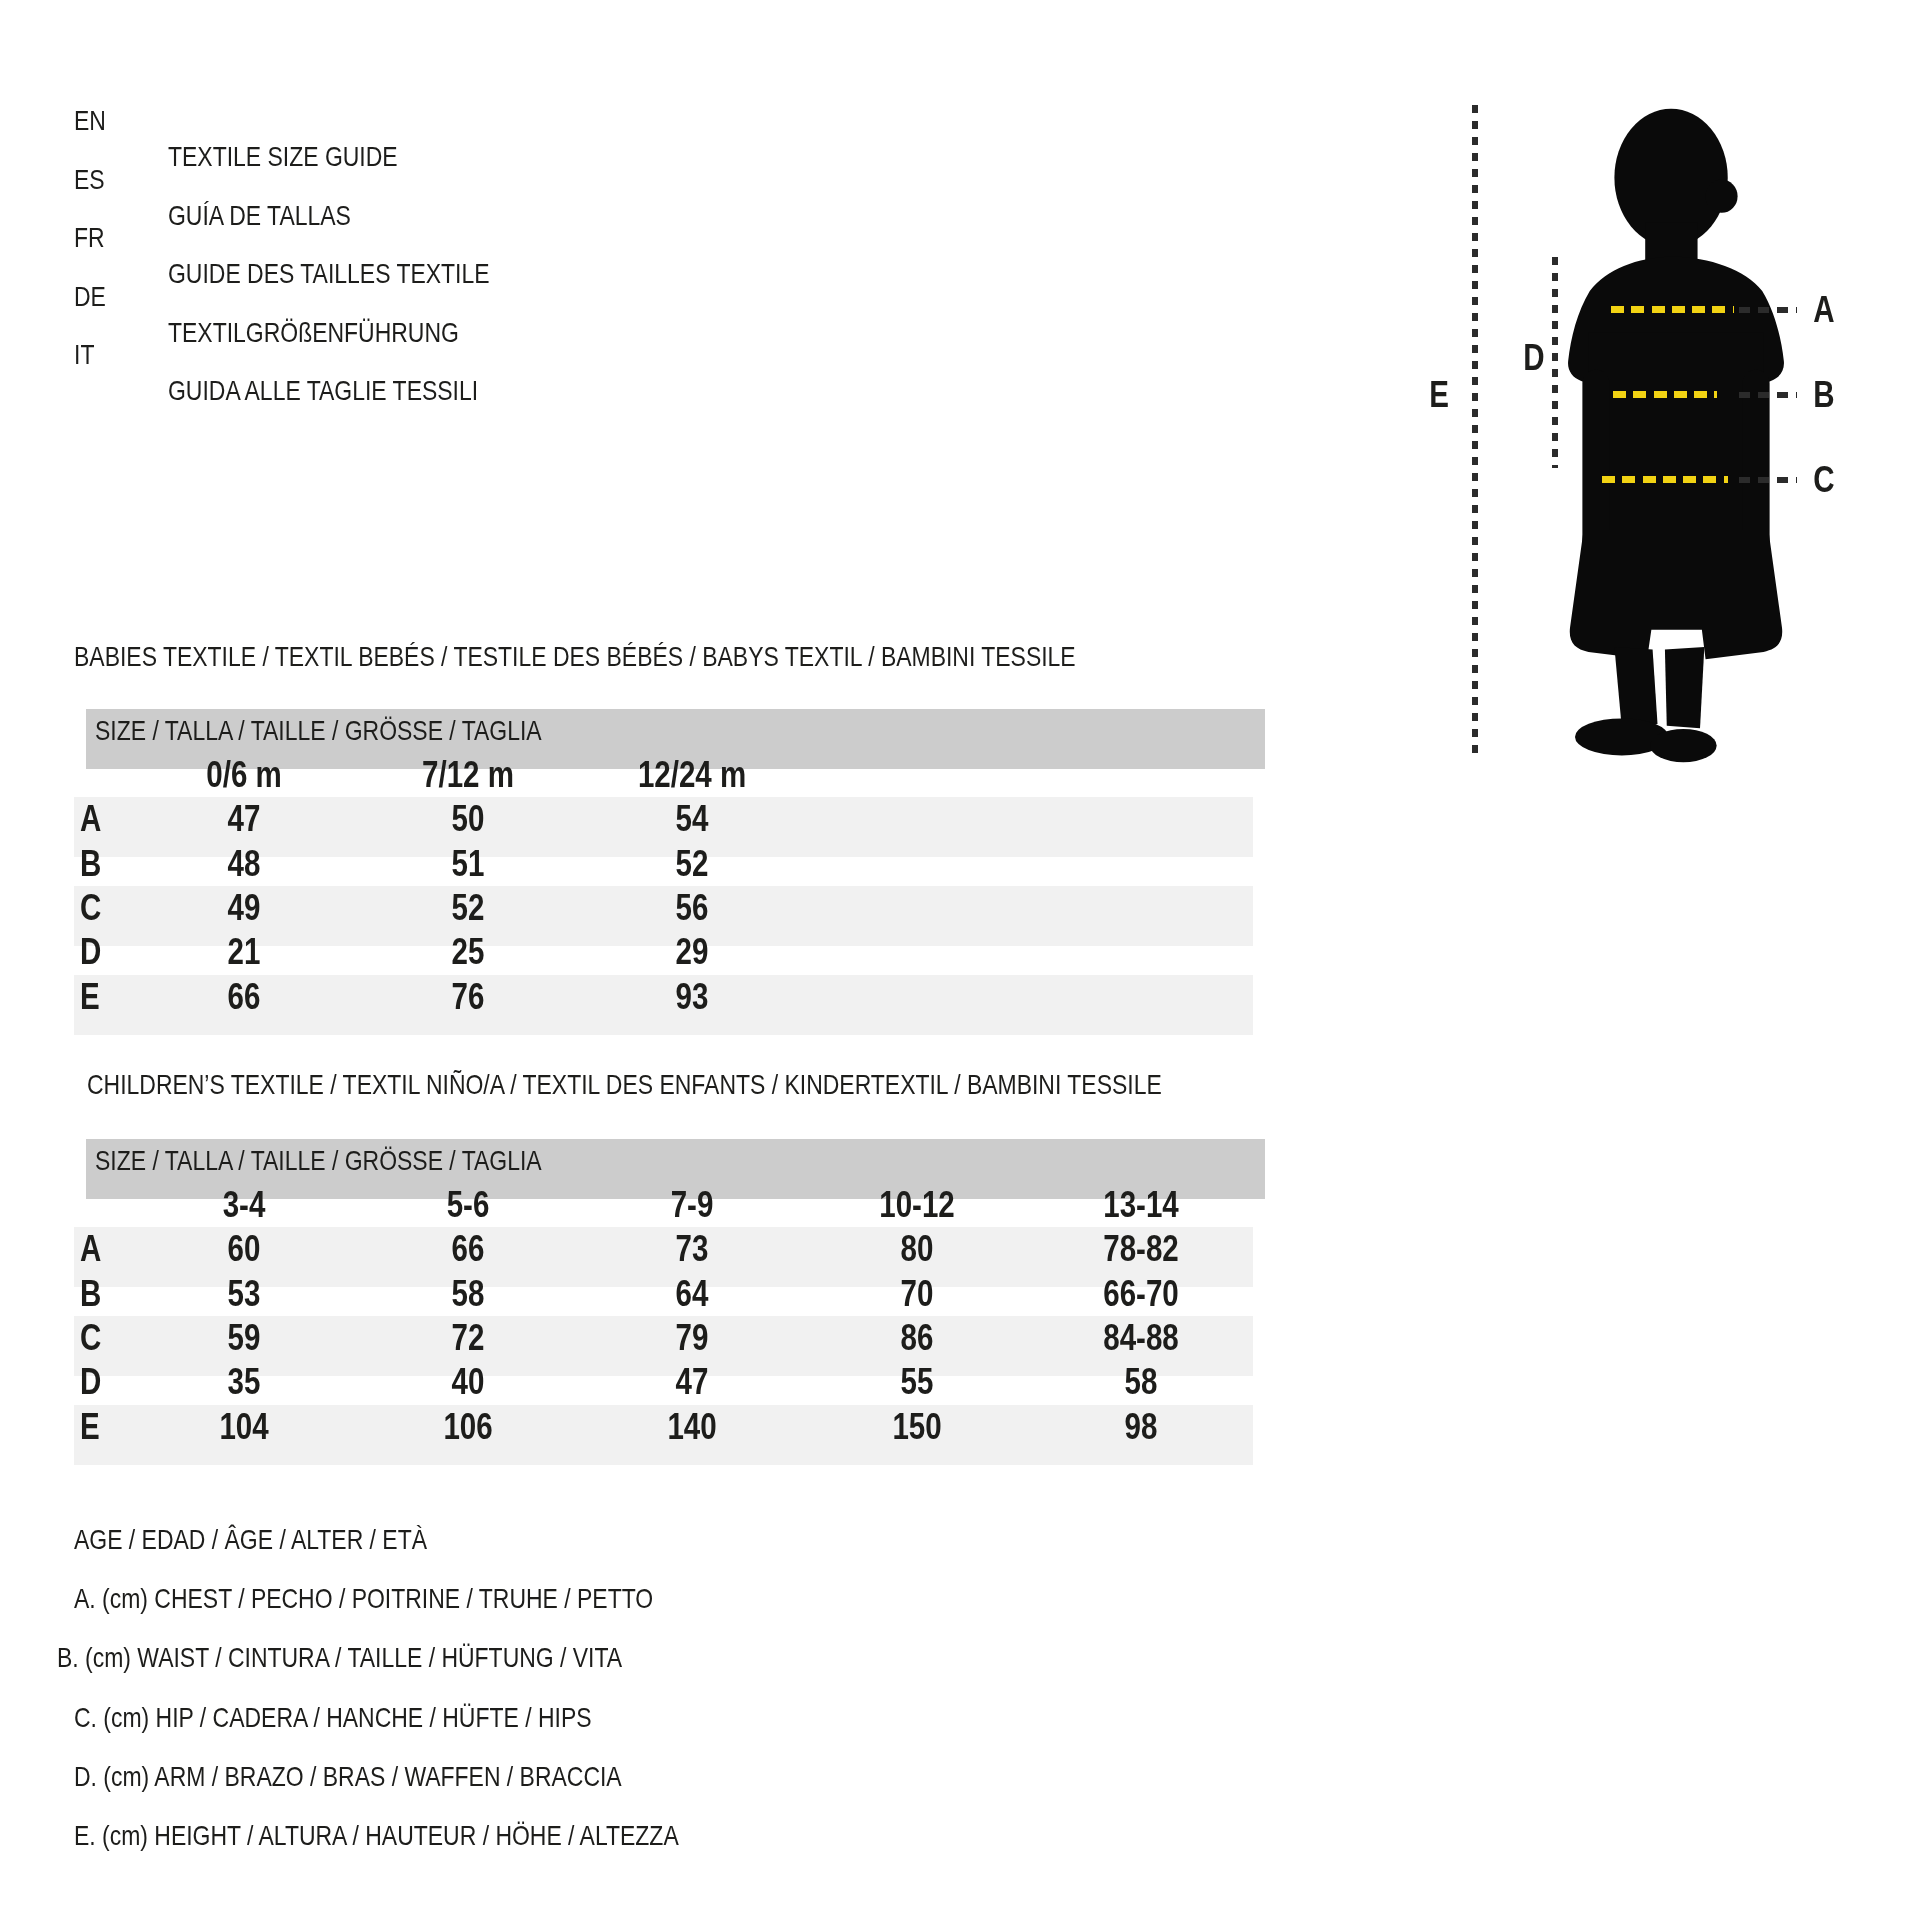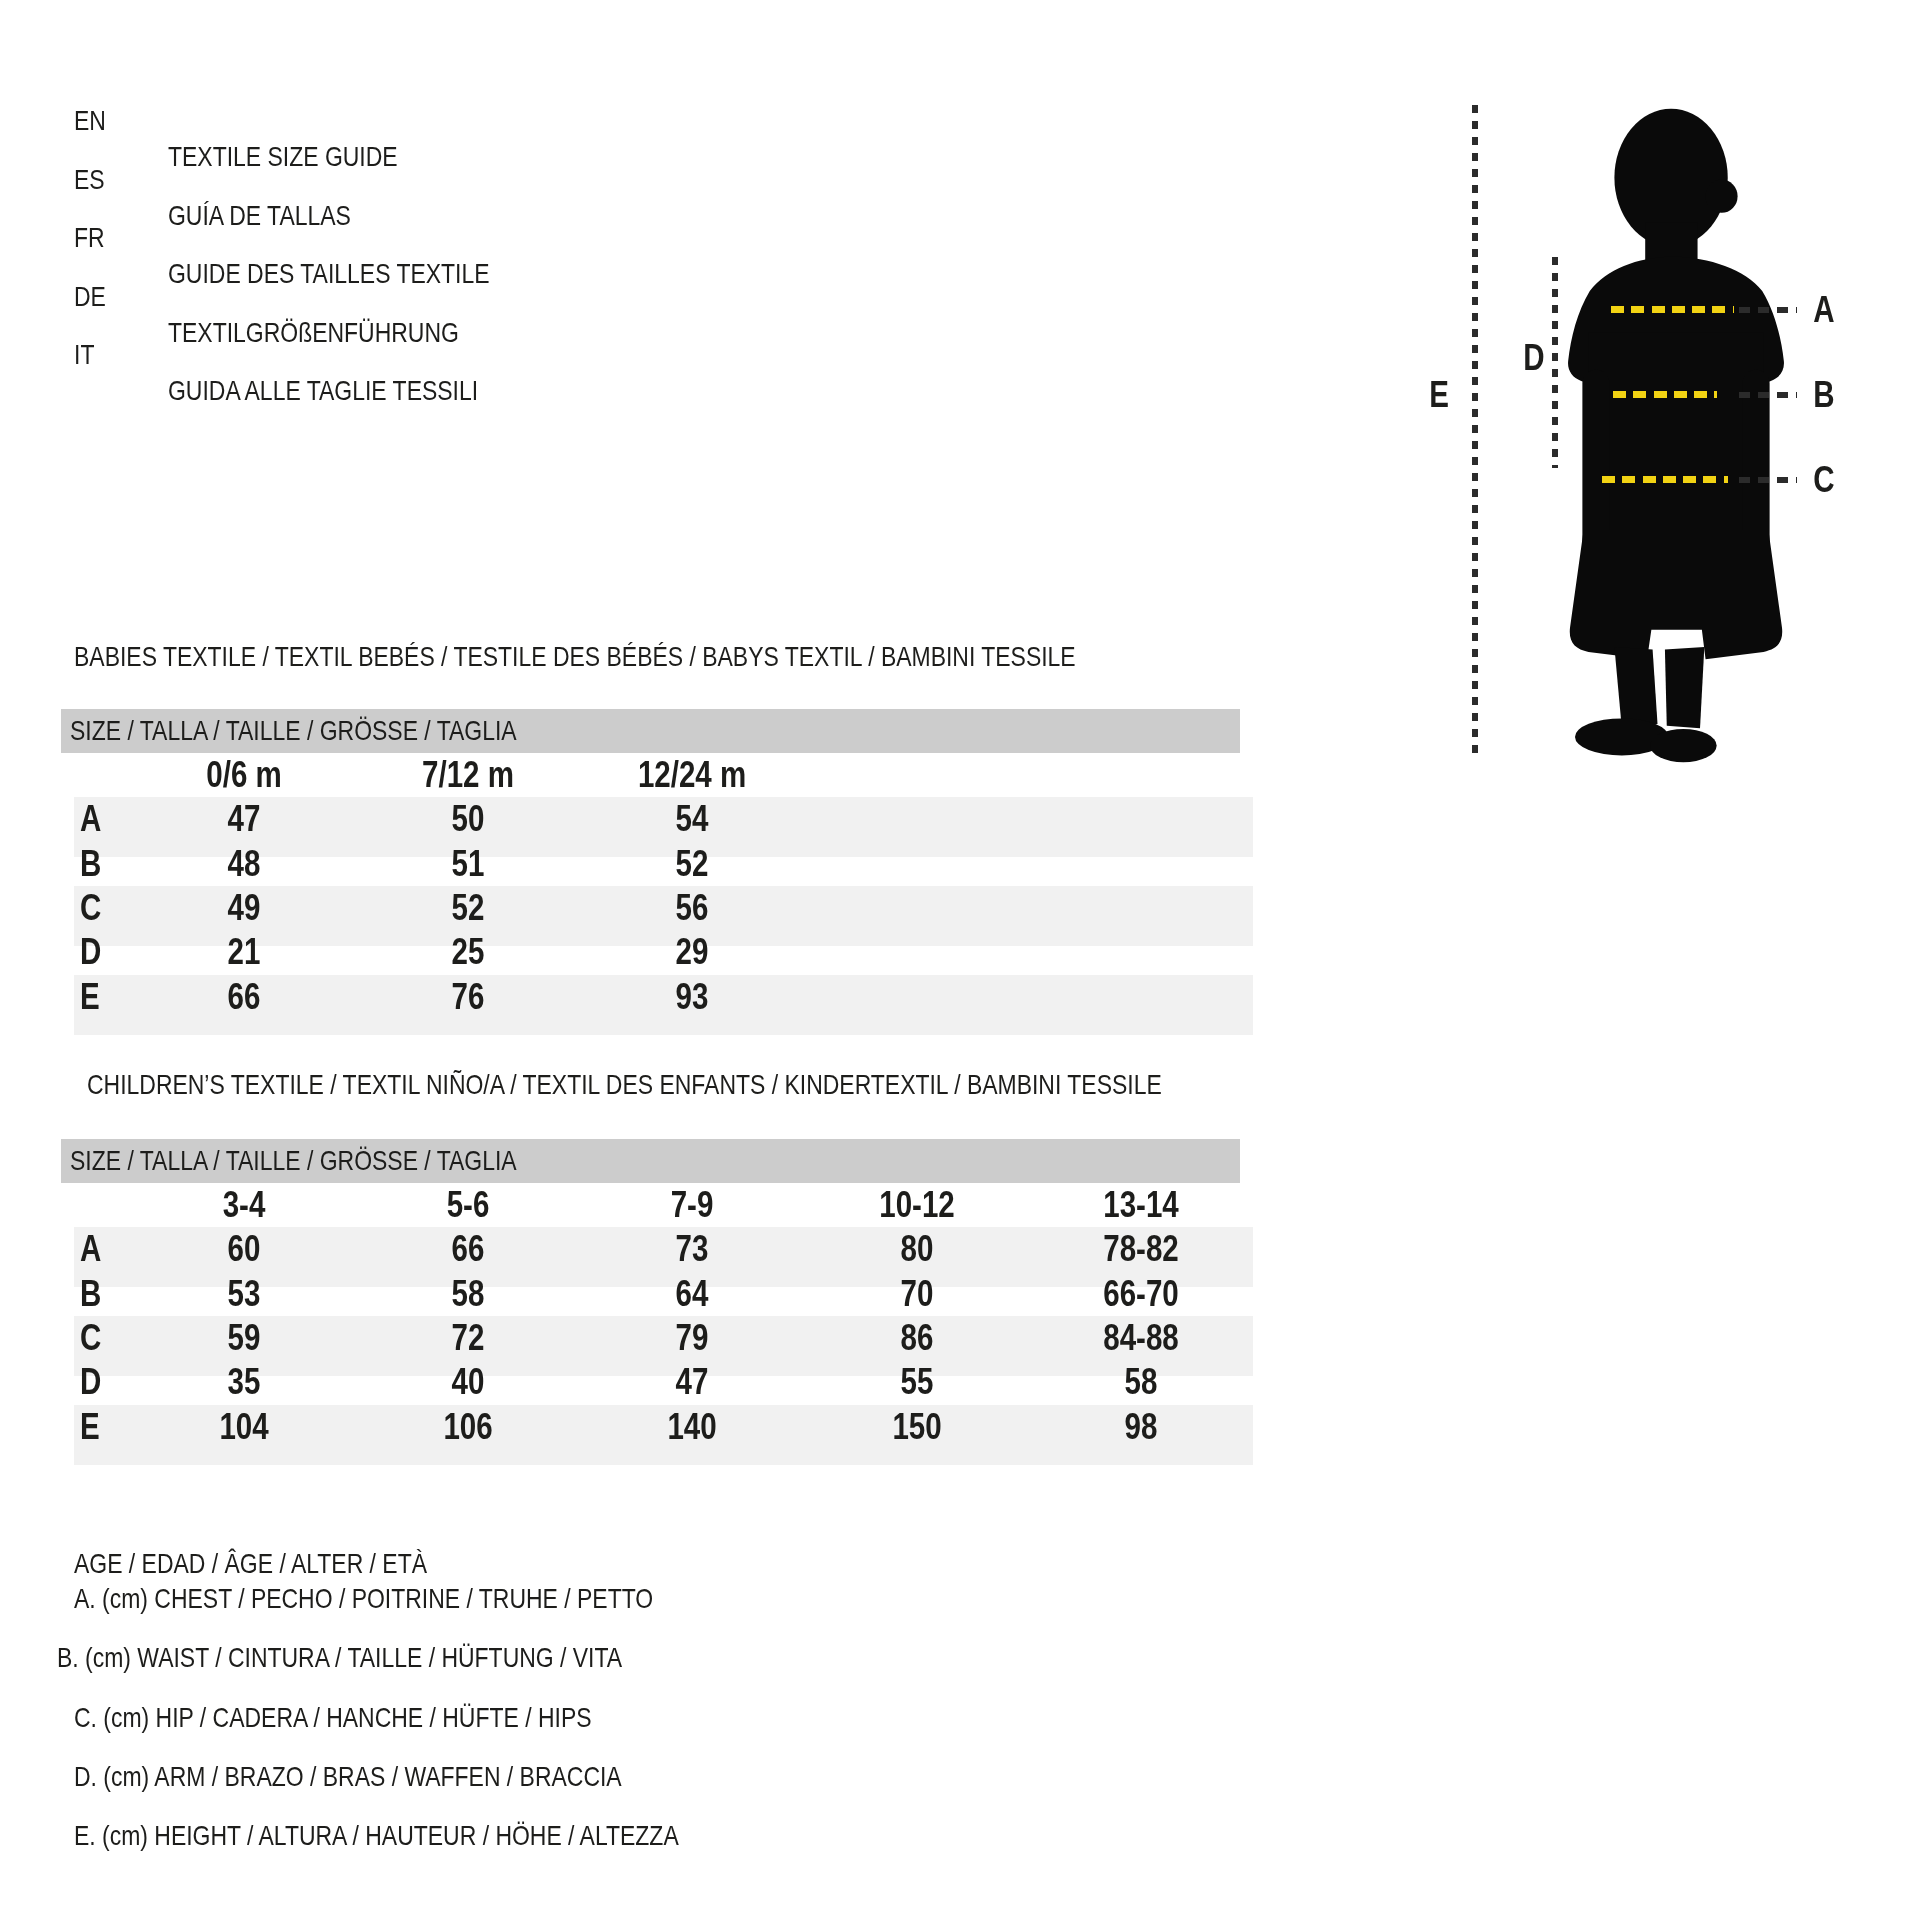--- a/index.html
+++ b/index.html
@@ -19,21 +19,21 @@
   .h-text  { font-size:28px; font-weight:400; line-height:39px; }
   .t-text  { font-size:36px; font-weight:700; }
 
   
   .lang-row { position:absolute; left:74px; height:39px; }
   .lang-code { position:absolute; left:0; top:0; }
   .lang-title { position:absolute; left:94px; top:0;margin-top:36px; }
 
   
   .size-bar {
-    position:absolute; left:61px; width:1179px; height:44px;
+    position:absolute; left:86px; width:1179px; height:60px;
     background:var(--header-bar,#cccccc);
   }
   .size-bar .h-text { line-height:44px; padding-left:8.6px; }
   .tbl-row { position:absolute; left:74px; width:1179px; height:60px; display:flex; }
   .tbl-row.stripe { background:var(--row-stripe,#f1f1f1); }
   .cell-label { width:52px; padding-left:6.2px; line-height:44px; }
   .cell { width:225px; text-align:center; line-height:44px; }
 
   
   .vdots {
@@ -216,19 +216,19 @@
 </div>
 <div class="tbl-row t-text stripe" style="top:1405px;">
   <div class="cell-label"><span class="sl">E</span></div>
   <div class="cell"><span class="sq">104</span></div>
   <div class="cell"><span class="sq">106</span></div>
   <div class="cell"><span class="sq">140</span></div>
   <div class="cell"><span class="sq">150</span></div>
   <div class="cell"><span class="sq">98</span></div>
 </div>
 
-<div class="abs h-text" style="left:74px; top:1520px;margin-top:24px;"><span class="sl">AGE / EDAD / ÂGE / ALTER / ETÀ</span></div>
+<div class="abs h-text" style="left:74px; top:1520px;"><span class="sl">AGE / EDAD / ÂGE / ALTER / ETÀ</span></div>
 <div class="abs h-text" style="left:74px; top:1579px;"><span class="sl">A. (cm) CHEST / PECHO / POITRINE / TRUHE / PETTO</span></div>
 <div class="abs h-text" style="left:57px; top:1638px;"><span class="sl">B. (cm) WAIST / CINTURA / TAILLE / HÜFTUNG / VITA</span></div>
 <div class="abs h-text" style="left:74px; top:1698px;"><span class="sl">C. (cm) HIP / CADERA / HANCHE / HÜFTE / HIPS</span></div>
 <div class="abs h-text" style="left:74px; top:1757px;"><span class="sl">D. (cm) ARM / BRAZO / BRAS / WAFFEN / BRACCIA</span></div>
 <div class="abs h-text" style="left:74px; top:1816px;"><span class="sl">E. (cm) HEIGHT / ALTURA / HAUTEUR / HÖHE / ALTEZZA</span></div>
 
 
 </body></html>

